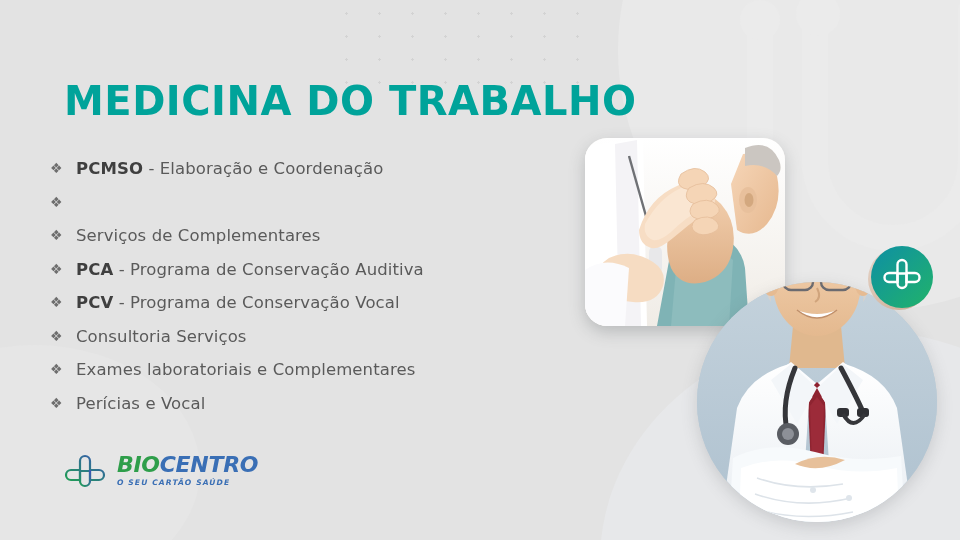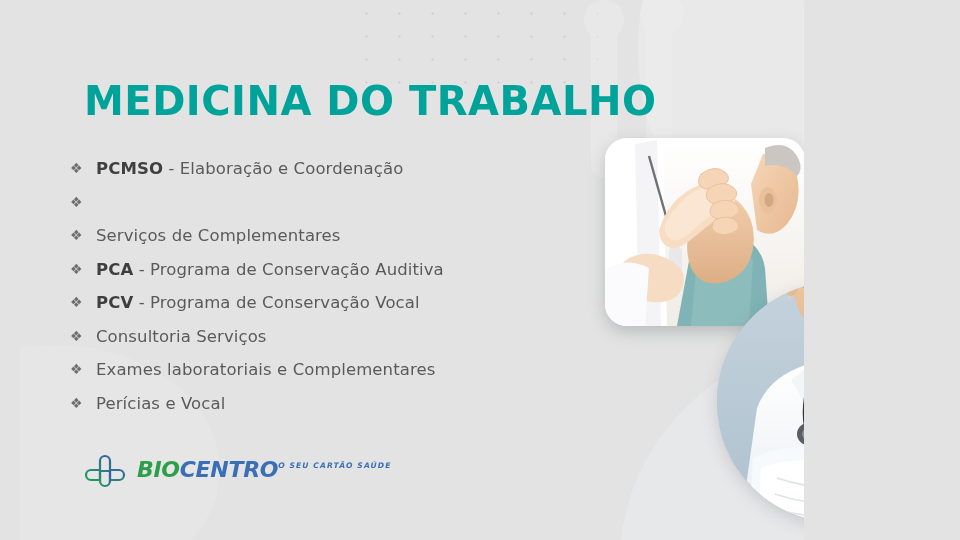--- a/index.html
+++ b/index.html
@@ -2,22 +2,22 @@
 <html><head>
 <meta charset="utf-8">
 <style>
   html,body{margin:0;padding:0;}
   body{
     width:960px;height:540px;overflow:hidden;
     font-family:"DejaVu Sans","Liberation Sans",sans-serif;
     background:#e3e3e3;
   }
   .slide{
-    position:relative;width:784px;height:540px;
-    background:#e3e3e3;overflow:hidden;margin-left:20px;
+    position:relative;width:960px;height:540px;
+    background:#e3e3e3;overflow:hidden;
   }
 
   
   .dotgrid{
     position:absolute;left:330px;top:2px;width:272px;height:96px;
     background-image:radial-gradient(#d3d3d3 1.6px, transparent 1.7px);
     background-size:33px 23px;
     background-position:0 0;
     opacity:1;
   }
@@ -65,21 +65,21 @@
   }
   .li .txt{letter-spacing:.1px;text-align:center;}
   .li .txt b{color:#3f3f3f;font-weight:bold;}
 
   
   .logo{
     position:absolute;left:62px;top:450px;
     display:flex;align-items:center;gap:9px;
   }
   .logo-mark{width:46px;height:40px;flex:0 0 46px;}
-  .logo-words{display:flex;line-height:1;}
+  .logo-words{display:flex;flex-direction:column;line-height:1;}
   .logo-name{
     font-size:22px;font-weight:bold;font-style:italic;letter-spacing:-.3px;
   }
   .logo-bio{color:#2e9e4a;}
   .logo-centro{color:#3a6fb5;}
   .logo-tag{
     margin-top:3px;font-size:7.6px;font-style:italic;font-weight:bold;
     letter-spacing:1.1px;color:#3a6fb5;
   }
 

